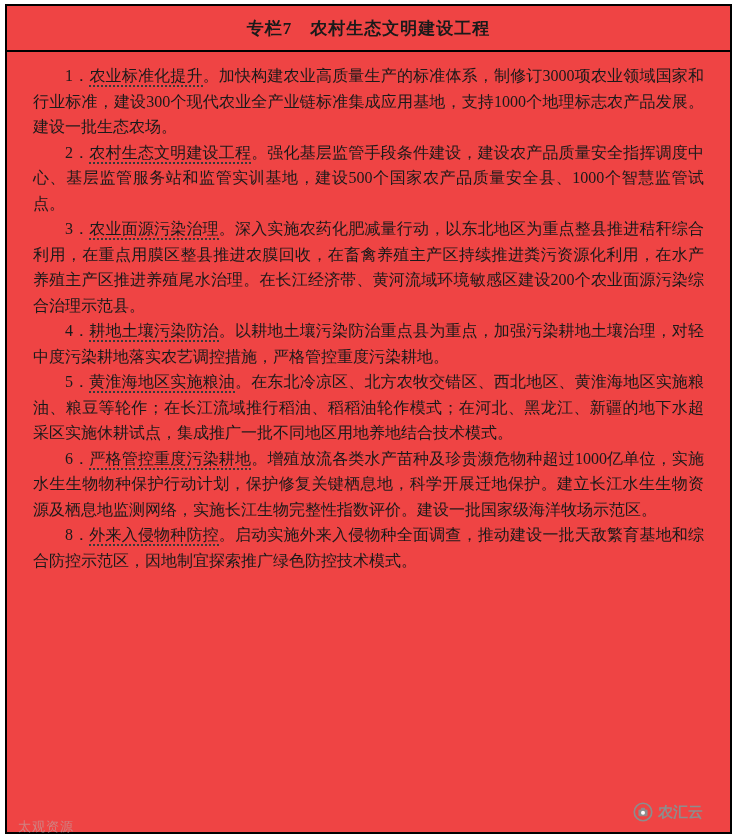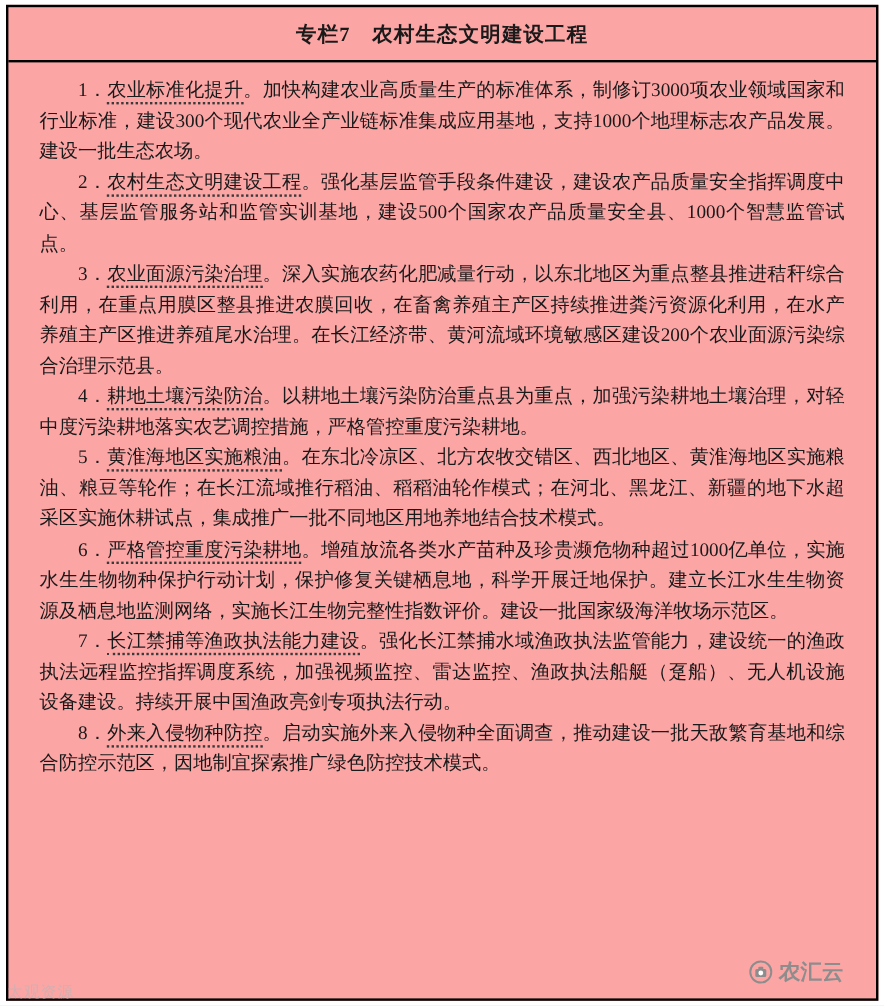--- a/index.html
+++ b/index.html
@@ -15,21 +15,21 @@
     color: #1a1a1a;
     overflow: hidden;
   }
   .panel {
     position: absolute;
     top: 4px;
     left: 5px;
     right: 5px;
     bottom: 4px;
     border: 2px solid #000000;
-    background: #fca5a5;
+    background: #ef4444;
     box-sizing: border-box;
   }
   .panel-title {
     height: 44px;
     display: flex;
     align-items: center;
     justify-content: center;
     border-bottom: 2px solid #000000;
     font-weight: bold;
     font-size: 17px;
@@ -45,37 +45,37 @@
   .panel-body p {
     margin: 0;
     text-indent: 2em;
   }
   .item-title {
     border-bottom: 2px dotted #3a3a3a;
     padding-bottom: 1px;
   }
   .watermark-left {
     position: absolute;
-    left: 6px;
+    left: 18px;
     bottom: 2px;
     font-size: 13px;
     color: #b5b5b5;
     opacity: 0.55;
     font-family: "Liberation Sans", sans-serif;
     letter-spacing: 1px;
   }
   .watermark-right {
     position: absolute;
     right: 34px;
     bottom: 16px;
     display: flex;
     align-items: center;
     gap: 5px;
     color: #8d8d8d;
-    font-size: 18px;
+    font-size: 15px;
     font-weight: bold;
     font-family: "Liberation Sans", sans-serif;
   }
   .camera-icon {
     width: 20px;
     height: 20px;
     display: inline-block;
   }
 </style>
 </head>
@@ -90,21 +90,20 @@
     <p><span>2．</span><span class="item-title">农村生态文明建设工程</span><span>。强化基层监管手段条件建设，建设农产品质量安全指挥调度中心、基层监管服务站和监管实训基地，建设500个国家农产品质量安全县、1000个智慧监管试点。</span></p>
 
     <p><span>3．</span><span class="item-title">农业面源污染治理</span><span>。深入实施农药化肥减量行动，以东北地区为重点整县推进秸秆综合利用，在重点用膜区整县推进农膜回收，在畜禽养殖主产区持续推进粪污资源化利用，在水产养殖主产区推进养殖尾水治理。在长江经济带、黄河流域环境敏感区建设200个农业面源污染综合治理示范县。</span></p>
 
     <p><span>4．</span><span class="item-title">耕地土壤污染防治</span><span>。以耕地土壤污染防治重点县为重点，加强污染耕地土壤治理，对轻中度污染耕地落实农艺调控措施，严格管控重度污染耕地。</span></p>
 
     <p><span>5．</span><span class="item-title">黄淮海地区实施粮油</span><span>。在东北冷凉区、北方农牧交错区、西北地区、黄淮海地区实施粮油、粮豆等轮作；在长江流域推行稻油、稻稻油轮作模式；在河北、黑龙江、新疆的地下水超采区实施休耕试点，集成推广一批不同地区用地养地结合技术模式。</span></p>
 
     <p><span>6．</span><span class="item-title">严格管控重度污染耕地</span><span>。增殖放流各类水产苗种及珍贵濒危物种超过1000亿单位，实施水生生物物种保护行动计划，保护修复关键栖息地，科学开展迁地保护。建立长江水生生物资源及栖息地监测网络，实施长江生物完整性指数评价。建设一批国家级海洋牧场示范区。</span></p>
 
-    <p><span>7．</span><span class="item-title">长江禁捕等渔政执法能力建设</span><span>。强化长江禁捕水域渔政执法监管能力，建设统一的渔政执法远程监控指挥调度系统，加强视频监控、雷达监控、渔政执法船艇（趸船）、无人机设施设备建设。持续开展中国渔政亮剑专项执法行动。</span></p>
 
     <p><span>8．</span><span class="item-title">外来入侵物种防控</span><span>。启动实施外来入侵物种全面调查，推动建设一批天敌繁育基地和综合防控示范区，因地制宜探索推广绿色防控技术模式。</span></p>
 
   </div>
 </div>
 
 <div class="watermark-left">太观资源</div>
 
 <div class="watermark-right">
   <svg class="camera-icon" viewBox="0 0 24 24" aria-hidden="true">

